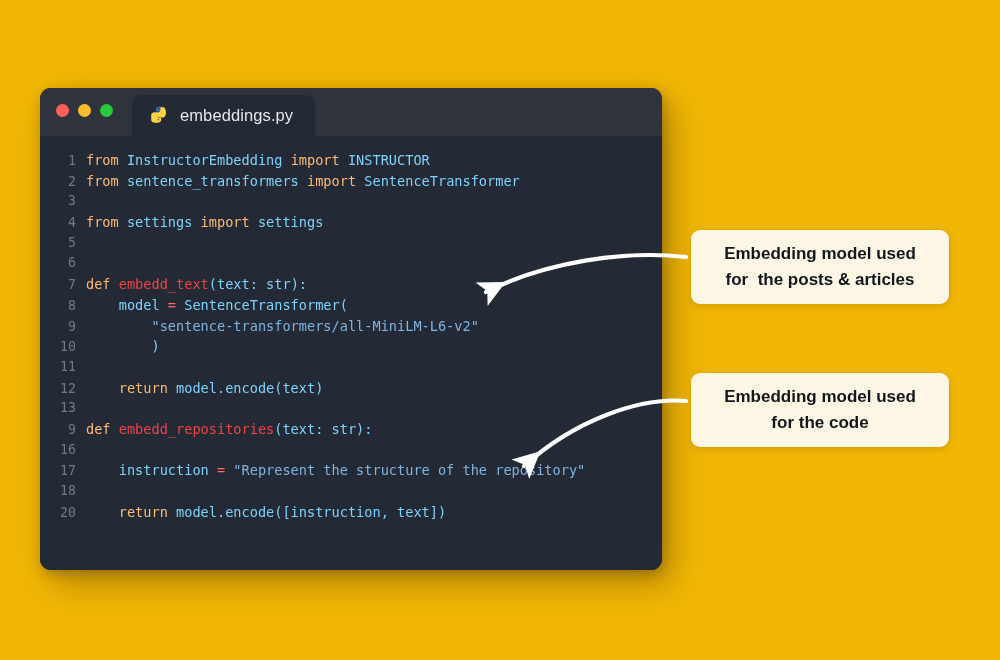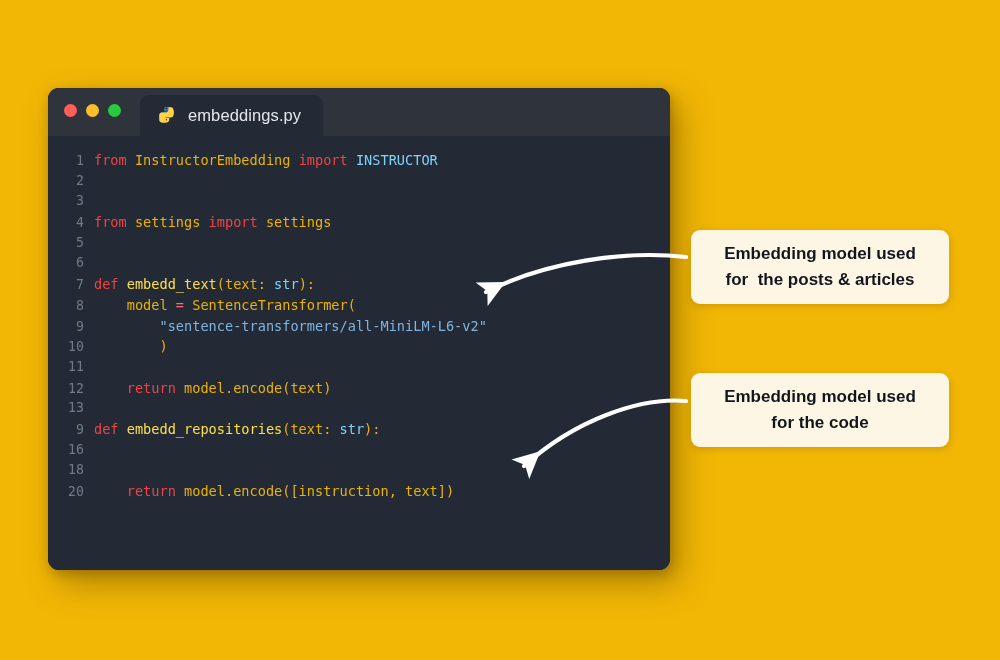--- a/index.html
+++ b/index.html
@@ -16,21 +16,21 @@
   #stage {
     position: absolute;
     inset: 0;
     width: 1000px;
     height: 660px;
   }
 
   
   #editor-window {
     position: absolute;
-    left: 48px;
+    left: 40px;
     top: 88px;
     width: 622px;
     height: 482px;
     border-radius: 11px;
     background: #242a35;
     box-shadow: 10px 14px 34px rgba(90, 62, 0, 0.40),
                 2px 4px 12px rgba(60, 42, 0, 0.30);
     overflow: hidden;
   }
 
@@ -96,26 +96,26 @@
     min-width: 46px;
     text-align: right;
     padding-right: 10px;
     color: #707a8a;
     font-family: "DejaVu Sans Mono", "Liberation Mono", monospace;
     font-size: 13.2px;
     user-select: none;
   }
   .code-text { color: #c9ced8; }
 
-  .t-kw   { color: #ef4444; }   
-  .t-def  { color: #fde047; }   
+  .t-kw   { color: #fdba74; }   
+  .t-def  { color: #ef4444; }   
   .t-cls  { color: #7dd3fc; }   
   .t-str  { color: #7fb3e0; }   
   .t-op   { color: #fc6d6d; }   
-  .t-pl   { color: #eab308; margin-top: 24px; }   
+  .t-pl   { color: #7dd3fc; margin-top: 24px; }   
 
   
   .callout {
     position: absolute;
     background: #fdf6e4;
     border-radius: 9px;
     box-shadow: 1px 2px 7px rgba(120, 85, 0, 0.28);
     display: flex;
     flex-direction: column;
     align-items: center;
@@ -163,34 +163,35 @@
             <path fill="#3a6fa5" d="M31.9 3c-4 0-7.6.4-10.3 1.1-6.1 1.5-7.2 4.6-7.2 10.4v7.6h14.7v2H9.5c-5.8 0-10.9 3.5-12.5 10.2-1.8 7.6-1.9 12.4 0 20.4 1.4 6 4.8 10.2 10.6 10.2h5.1v-9.1c0-6.6 5.7-12.4 12.5-12.4h14.6c5.6 0 10-4.6 10-10.2V14.5C49.8 9.1 45.2 5 39.8 4.1 36.4 3.4 34.1 3 31.9 3zm-8 4.5c1.5 0 2.8 1.3 2.8 2.8s-1.3 2.8-2.8 2.8-2.7-1.2-2.7-2.8 1.2-2.8 2.7-2.8z" transform="translate(8 0) scale(0.84)"></path>
             <path fill="#ffd343" d="M51.6 24.1v8.8c0 6.9-5.8 12.6-12.5 12.6H24.5c-5.5 0-10 4.7-10 10.2v19.2c0 5.5 4.8 8.7 10 10.2 6.3 1.9 12.3 2.2 19.9 0 5-1.4 10-4.3 10-10.2v-7.7H39.8v-2h22.1c5.8 0 8-4 10-10.2 2.1-6.3 2-12.4 0-20.4-1.4-5.9-4.2-10.2-10-10.2h-10.3zm-8.3 47.3c1.5 0 2.7 1.2 2.7 2.8 0 1.5-1.2 2.8-2.7 2.8s-2.8-1.3-2.8-2.8c0-1.6 1.3-2.8 2.8-2.8z" transform="translate(-8 -16) scale(0.84)"></path>
           </svg>
         </span>
         <span id="tab-label">embeddings.py</span>
       </div>
     </div>
 
     <div id="code-area" style="background: rgb(36, 42, 53);">
         <div class="code-line"><span class="ln">1</span><span class="code-text"><span class="t-kw">from</span><span class="t-pl"> InstructorEmbedding </span><span class="t-kw">import</span><span class="t-pl"> </span><span class="t-cls">INSTRUCTOR</span></span></div>
-        <div class="code-line"><span class="ln">2</span></div>
+        <div class="code-line"><span class="ln">2</span><span class="code-text"><span class="t-kw">from</span><span class="t-pl"> sentence_transformers </span><span class="t-kw">import</span><span class="t-pl"> SentenceTransformer</span></span></div>
         <div class="code-line"><span class="ln">3</span><span class="code-text"></span></div>
         <div class="code-line"><span class="ln">4</span><span class="code-text"><span class="t-kw">from</span><span class="t-pl"> settings </span><span class="t-kw">import</span><span class="t-pl"> settings</span></span></div>
         <div class="code-line"><span class="ln">5</span><span class="code-text"></span></div>
         <div class="code-line"><span class="ln">6</span><span class="code-text"></span></div>
         <div class="code-line"><span class="ln">7</span><span class="code-text"><span class="t-kw">def</span><span class="t-pl"> </span><span class="t-def">embedd_text</span><span class="t-pl">(text: </span><span class="t-cls">str</span><span class="t-pl">):</span></span></div>
         <div class="code-line"><span class="ln">8</span><span class="code-text"><span class="t-pl">    model </span><span class="t-op">=</span><span class="t-pl"> SentenceTransformer(</span></span></div>
         <div class="code-line"><span class="ln">9</span><span class="code-text"><span class="t-pl">        </span><span class="t-str">"sentence-transformers/all-MiniLM-L6-v2"</span></span></div>
         <div class="code-line"><span class="ln">10</span><span class="code-text"><span class="t-pl">        )</span></span></div>
         <div class="code-line"><span class="ln">11</span><span class="code-text"></span></div>
         <div class="code-line"><span class="ln">12</span><span class="code-text"><span class="t-pl">    </span><span class="t-kw">return</span><span class="t-pl"> model.encode(text)</span></span></div>
         <div class="code-line"><span class="ln">13</span><span class="code-text"></span></div>
         <div class="code-line"><span class="ln">9</span><span class="code-text"><span class="t-kw">def</span><span class="t-pl"> </span><span class="t-def">embedd_repositories</span><span class="t-pl">(text: </span><span class="t-cls">str</span><span class="t-pl">):</span></span></div>
         <div class="code-line"><span class="ln">16</span></div>
+        <div class="code-line"><span class="ln">17</span><span class="code-text"><span class="t-pl">    instruction </span><span class="t-op">=</span><span class="t-pl"> </span><span class="t-str">"Represent the structure of the repository"</span></span></div>
         <div class="code-line"><span class="ln">18</span><span class="code-text"></span></div>
         <div class="code-line"><span class="ln">20</span><span class="code-text"><span class="t-pl">    </span><span class="t-kw">return</span><span class="t-pl"> model.encode([instruction, text])</span></span></div>
       </div>
   </div>
 
   <div class="callout" id="callout-posts" style="background: rgb(253, 246, 228); color: rgb(20, 22, 29);">
     <span class="callout-line">Embedding model used</span>
     <span class="callout-line">for  the posts &amp; articles</span>
   </div>
 

